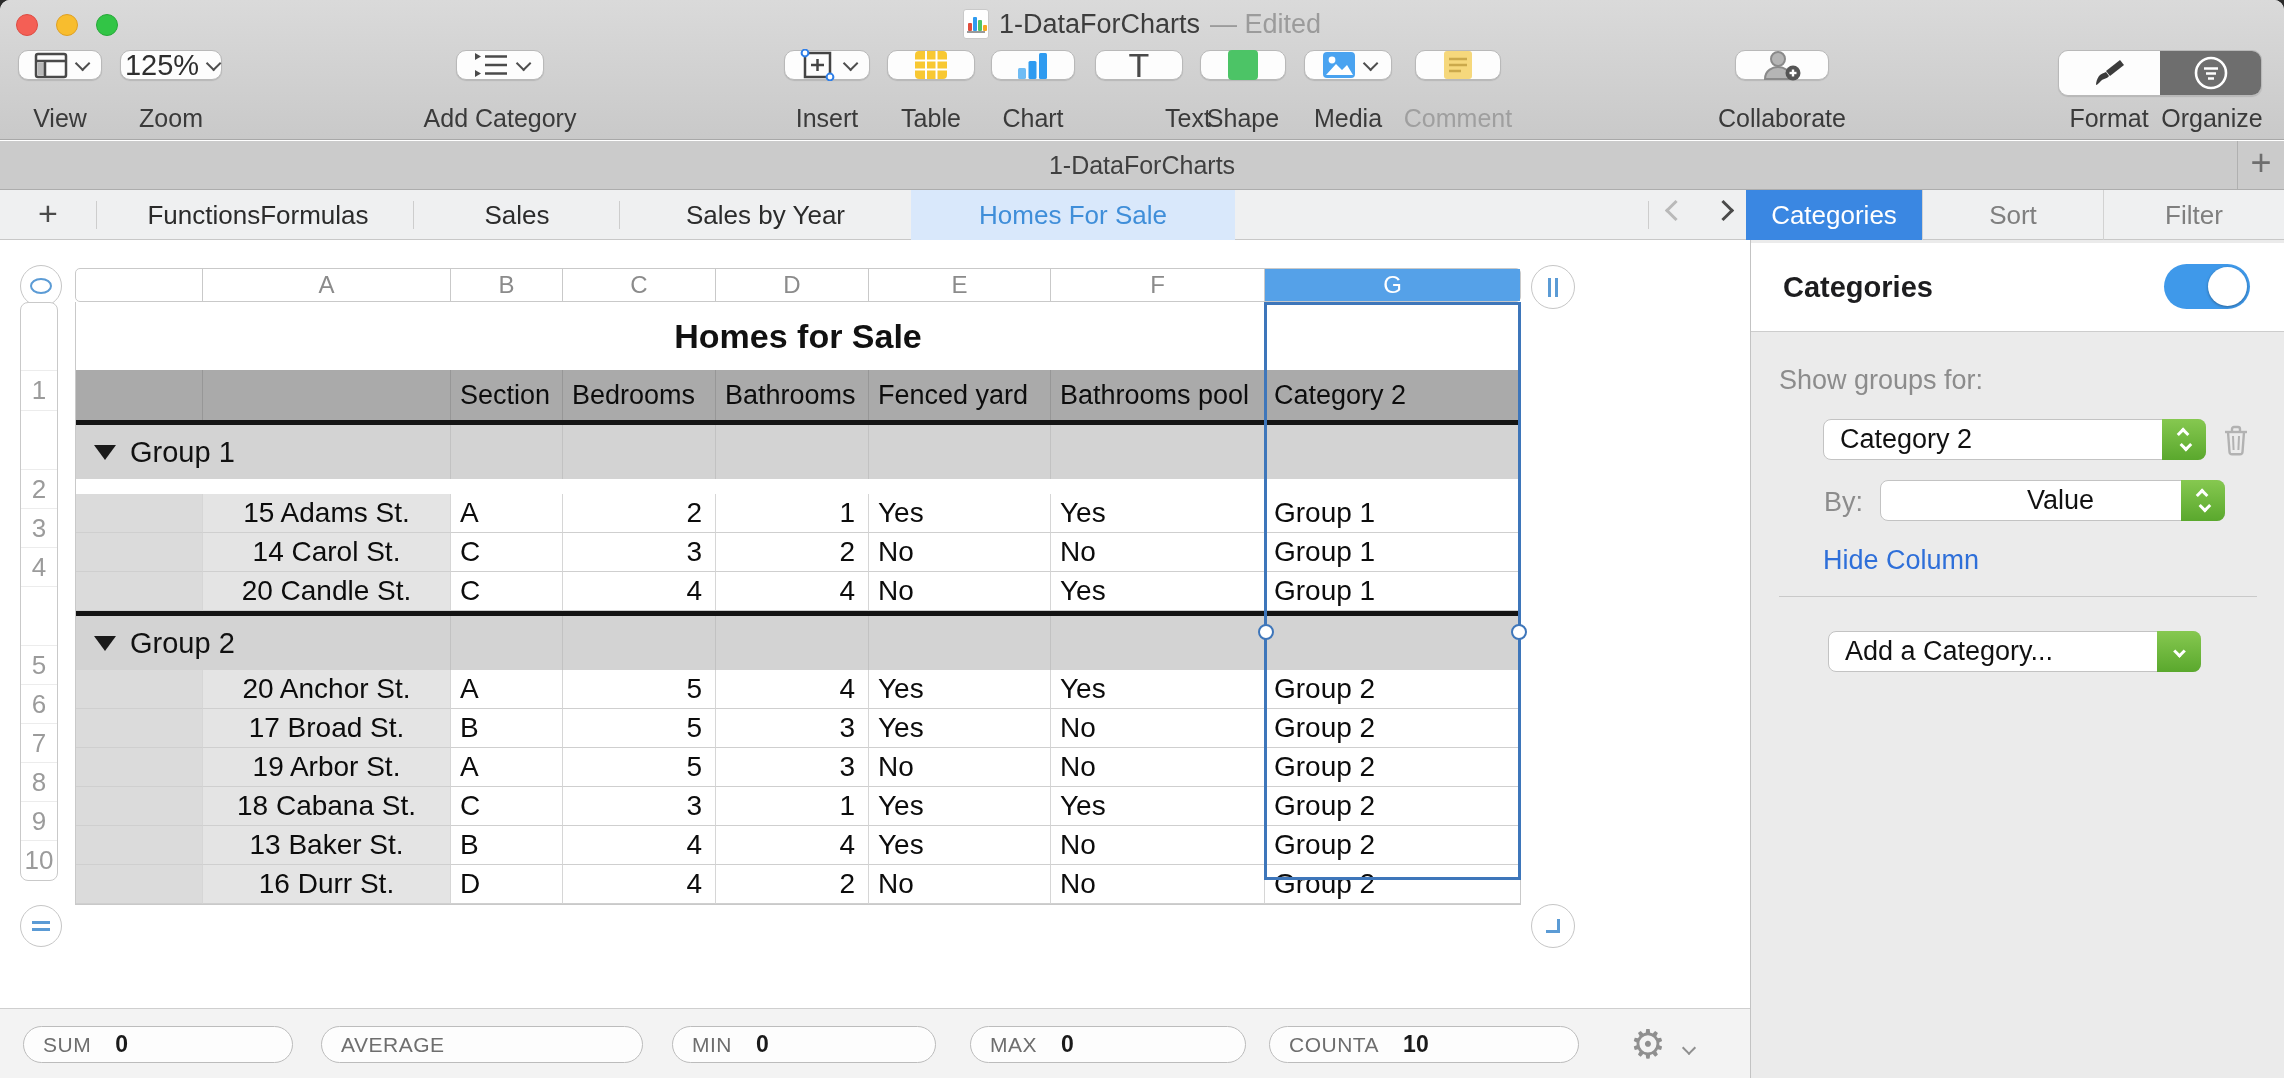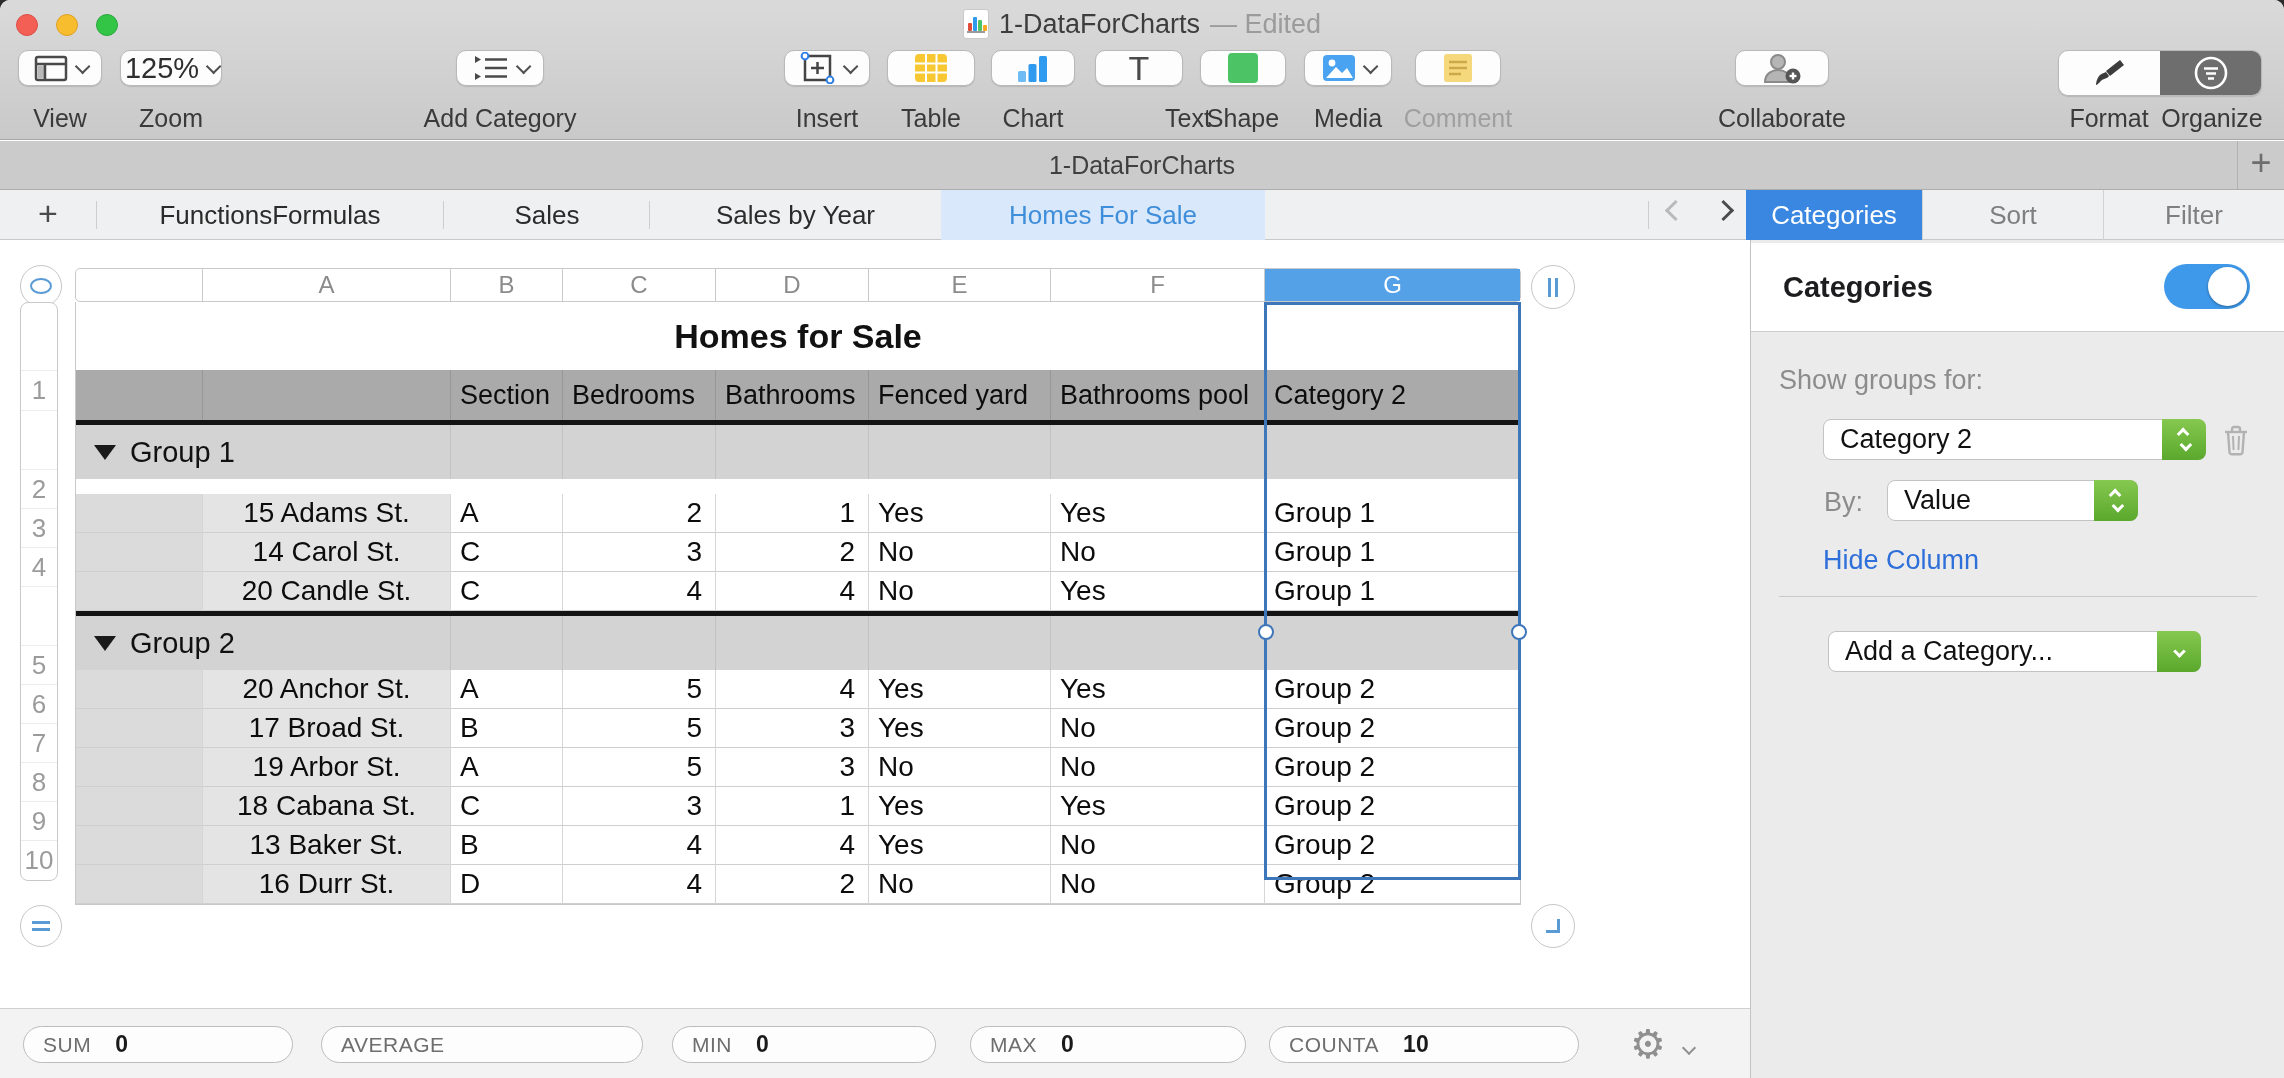--- a/index.html
+++ b/index.html
@@ -18,21 +18,21 @@
   .doc-icon { width:26px; height:30px; background:#fff; border:1px solid #c9c9c9; border-radius:3px; position:relative; }
   .doc-icon i { position:absolute; bottom:7px; width:4px; border-radius:1px; }
   .doc-icon i:nth-child(1){ left:4px;  height:8px;  background:#e04c3c; }
   .doc-icon i:nth-child(2){ left:9px;  height:14px; background:#2f9bf0; }
   .doc-icon i:nth-child(3){ left:14px; height:11px; background:#4cc466; }
   .doc-icon i:nth-child(4){ left:19px; height:6px;  background:#f5a623; }
   .doc-icon u { position:absolute; bottom:5px; left:3px; right:3px; height:2px; background:#9a9a9a; }
   .doc-name { font-size:27px; color:#3d3d3d; }
   .doc-edited { font-size:27px; color:#9b9b9b; }
 
-  .tbtn { position:absolute; top:50px; height:36px; background:#fdfdfd; border:1px solid #b9b9b9;
+  .tbtn { position:absolute; top:50px; height:30px; background:#fdfdfd; border:1px solid #b9b9b9;
           border-radius:10px; box-shadow:0 1px 1px rgba(0,0,0,.12); display:flex; align-items:center; justify-content:center; gap:7px; }
   .tlabel { position:absolute; top:104px; font-size:25px; color:#3a3a3a; text-align:center; transform:translateX(-50%); white-space:nowrap; }
   .tlabel.dim { color:#9f9f9f; }
   .chev { display:inline-block; width:11px; height:11px; border-right:2.5px solid #4f4f4f; border-bottom:2.5px solid #4f4f4f; transform:rotate(45deg) translateY(-3px); }
   .zoomtxt { font-size:29px; color:#2e2e2e; }
   .ticon { display:block; }
   .seg { position:absolute; top:50px; left:2058px; width:204px; height:46px; border:1px solid #b9b9b9; border-radius:10px; overflow:hidden; display:flex; box-shadow:0 1px 1px rgba(0,0,0,.12); }
   .seg .half { width:102px; height:100%; display:flex; align-items:center; justify-content:center; }
   .seg .half.light { background:#fdfdfd; }
   .seg .half.dark { background:#6e6e6e; }
@@ -265,21 +265,21 @@
   </div>
 
   <div class="sheetbar">
     <div class="name">1-DataForCharts</div>
     <div class="addsheet">+</div>
   </div>
 
   <div class="tabbar">
     <div class="tabplus">+</div>
     <div class="sheettabs" id="sheet-tabs">
-        <div class="stab" style="width: 348px;">FunctionsFormulas<div style="position: absolute; right: 0px; top: 11px; width: 1px; height: 28px; background: rgb(205, 205, 205);"></div></div>
+        <div class="stab" style="width: 312px; margin-left: 6px;">FunctionsFormulas<div style="position: absolute; right: 0px; top: 11px; width: 1px; height: 28px; background: rgb(205, 205, 205);"></div></div>
         <div class="stab" style="width: 206px;">Sales<div style="position: absolute; right: 0px; top: 11px; width: 1px; height: 28px; background: rgb(205, 205, 205);"></div></div>
         <div class="stab" style="width: 291px;">Sales by Year</div>
         <div class="stab active" style="width: 324px;">Homes For Sale</div>
       </div>
     <div class="tsep" style="left:96px;"></div>
     <div class="tsep" style="left:1648px;"></div>
     <div class="tnav prev"></div>
     <div class="tnav next"></div>
     <div class="ptabs" id="panel-tabs">
         <div class="ptab active" style="width: 176px;">Categories</div>
@@ -501,21 +501,21 @@
     </div>
     <svg class="trash" width="30" height="33" viewBox="0 0 30 33">
         <path d="M4 8 h22" stroke="#b2b2b2" stroke-width="2.4" fill="none"></path>
         <path d="M11 8 V5 a2 2 0 0 1 2-2 h4 a2 2 0 0 1 2 2 V8" stroke="#b2b2b2" stroke-width="2.4" fill="none"></path>
         <path d="M7 8 l1.5 20 a2.5 2.5 0 0 0 2.5 2.3 h8 a2.5 2.5 0 0 0 2.5-2.3 L23 8" stroke="#b2b2b2" stroke-width="2.4" fill="none"></path>
         <line x1="12" y1="12" x2="12.6" y2="26" stroke="#b2b2b2" stroke-width="2"></line>
         <line x1="18" y1="12" x2="17.4" y2="26" stroke="#b2b2b2" stroke-width="2"></line>
       </svg>
 
     <div class="rp-label" style="left:73px;top:247px;">By:</div>
-    <div class="dd" style="left:136px;top:240px;width:251px;">
+    <div class="dd" style="left:129px;top:240px;width:345px;text-align:center;">
       <span>Value</span>
       <span class="step">
           <i class="cu"></i>
           <i class="cd"></i>
         </span>
     </div>
 
     <div class="link" style="left:72px;top:305px;">Hide Column</div>
     <div class="rp-div" style="top:356px;"></div>
 

